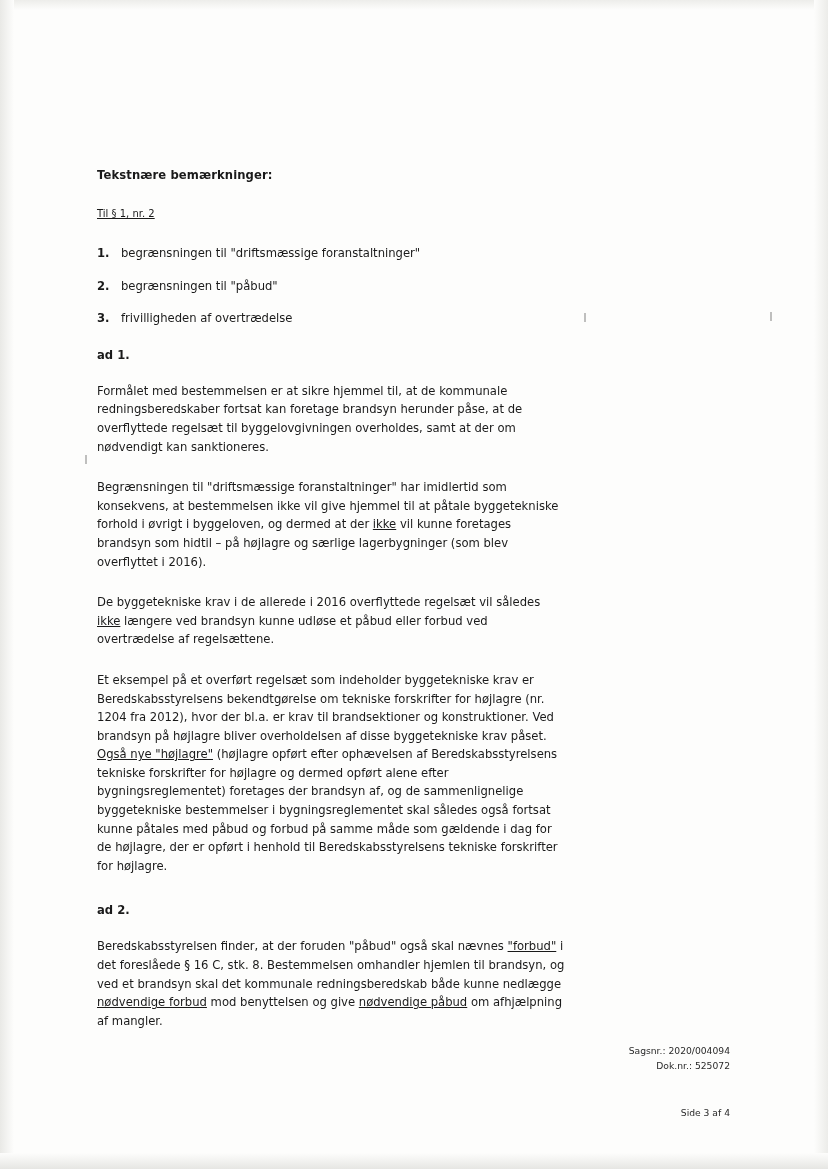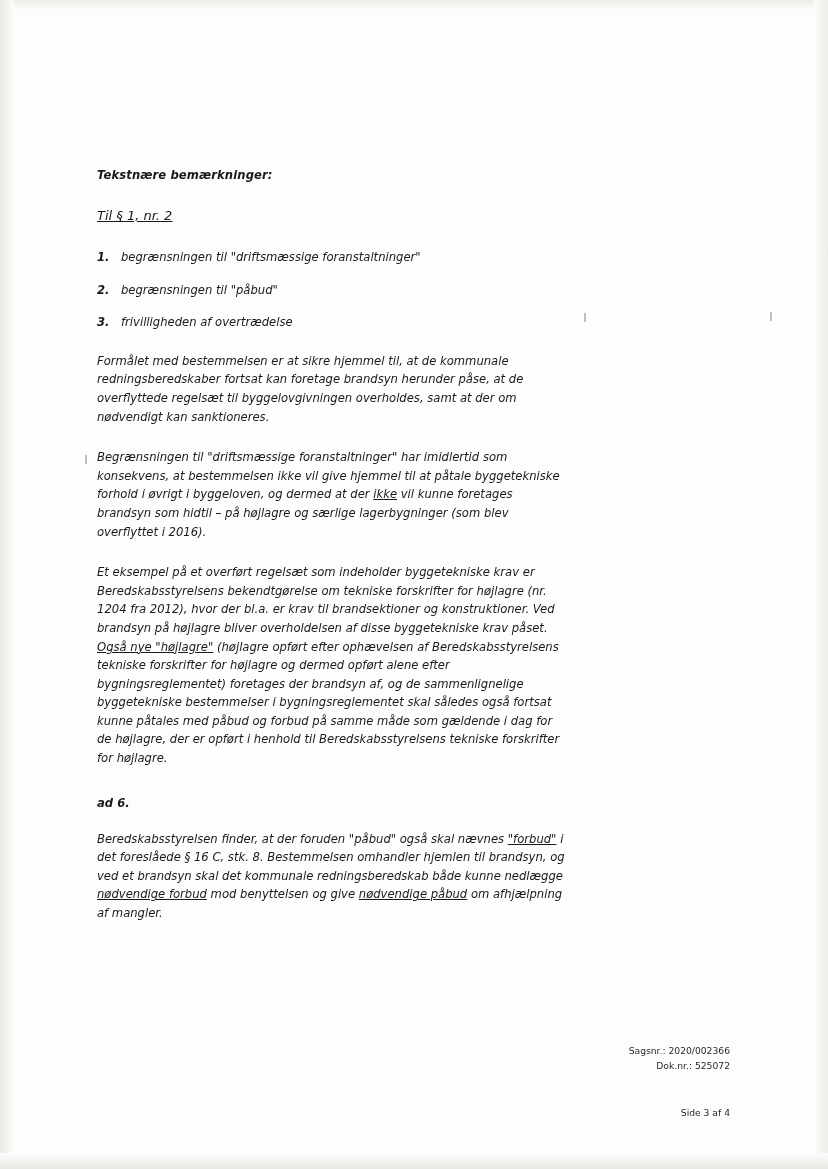--- a/index.html
+++ b/index.html
@@ -45,30 +45,29 @@
     position: absolute;
     left: 0; right: 0; bottom: 0;
     height: 16px;
     background: linear-gradient(to top, #e6e6e3, #fdfdfc);
   }
   .content {
     position: absolute;
     left: 97px;
     top: 168px;
     width: 470px;
-    font-style: italic;
   }
   .h-bold {
     font-weight: bold;
     font-size: 11.6px;
     letter-spacing: 0.1px;
     margin: 0 0 26px 0;
   }
   .underline-head {
-    font-size: 13px;
+    font-size: 10px;
     text-decoration: underline;
     margin: 0 0 25px 0;
   }
   p.para {
     font-size: 11.6px;
     line-height: 18.6px;
     margin: 0 0 22px 0;
     text-align: left;
   }
   p.tight {
@@ -150,38 +149,42 @@
       <li>
         <span class="num">2.</span>
         <span>begrænsningen til "påbud"</span>
       </li>
       <li>
         <span class="num">3.</span>
         <span>frivilligheden af overtrædelse</span>
       </li>
     </ol>
 
+    <div class="sub-head">ad 1.</div>
 
     <p class="para">Formålet med bestemmelsen er at sikre hjemmel til, at de kommunale redningsberedskaber fortsat kan foretage brandsyn herunder påse, at de overflyttede regelsæt til byggelovgivningen overholdes, samt at der om nødvendigt kan sanktioneres.</p>
 
     <p class="para">
       <span>Begrænsningen til "driftsmæssige foranstaltninger" har imidlertid som konsekvens, at bestemmelsen ikke vil give hjemmel til at påtale byggetekniske forhold i øvrigt i byggeloven, og dermed at der </span><u class="u">ikke</u><span> vil kunne foretages brandsyn som hidtil – på højlagre og særlige lagerbygninger (som blev overflyttet i 2016).</span>
     </p>
 
+    <p class="para">
+      <span>De byggetekniske krav i de allerede i 2016 overflyttede regelsæt vil således </span><u class="u">ikke</u><span> længere ved brandsyn kunne udløse et påbud eller forbud ved overtrædelse af regelsættene.</span>
+    </p>
 
     <p class="para">
       <span>Et eksempel på et overført regelsæt som indeholder byggetekniske krav er Beredskabsstyrelsens bekendtgørelse om tekniske forskrifter for højlagre (nr. 1204 fra 2012), hvor der bl.a. er krav til brandsektioner og konstruktioner. Ved brandsyn på højlagre bliver overholdelsen af disse byggetekniske krav påset. </span><u class="u">Også nye "højlagre"</u><span> (højlagre opført efter ophævelsen af Beredskabsstyrelsens tekniske forskrifter for højlagre og dermed opført alene efter bygningsreglementet) foretages der brandsyn af, og de sammenlignelige byggetekniske bestemmelser i bygningsreglementet skal således også fortsat kunne påtales med påbud og forbud på samme måde som gældende i dag for de højlagre, der er opført i henhold til Beredskabsstyrelsens tekniske forskrifter for højlagre.</span>
     </p>
 
-    <div class="sub-head spaced-top">ad 6.</div>
+    <div class="sub-head spaced-top">ad 2.</div>
 
     <p class="para">
       <span>Beredskabsstyrelsen finder, at der foruden "påbud" også skal nævnes </span><u class="u">"forbud"</u><span> i det foreslåede § 16 C, stk. 8. Bestemmelsen omhandler hjemlen til brandsyn, og ved et brandsyn skal det kommunale redningsberedskab både kunne nedlægge </span><u class="u">nødvendige forbud</u><span> mod benyttelsen og give </span><u class="u">nødvendige påbud</u><span> om afhjælpning af mangler.</span>
     </p>
 
   </div>
 
   <div class="footer">
-    <div>Sagsnr.: 2020/002366</div>
+    <div>Sagsnr.: 2020/004094</div>
     <div>Dok.nr.: 525072</div>
     <div class="side">Side 3 af 4</div>
   </div>
 </div>
 
 </body></html>

